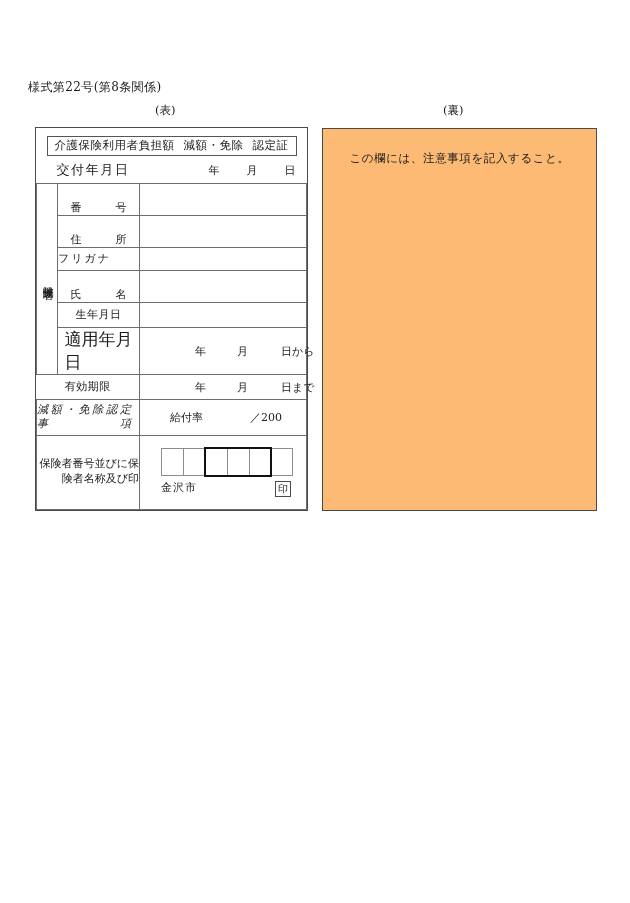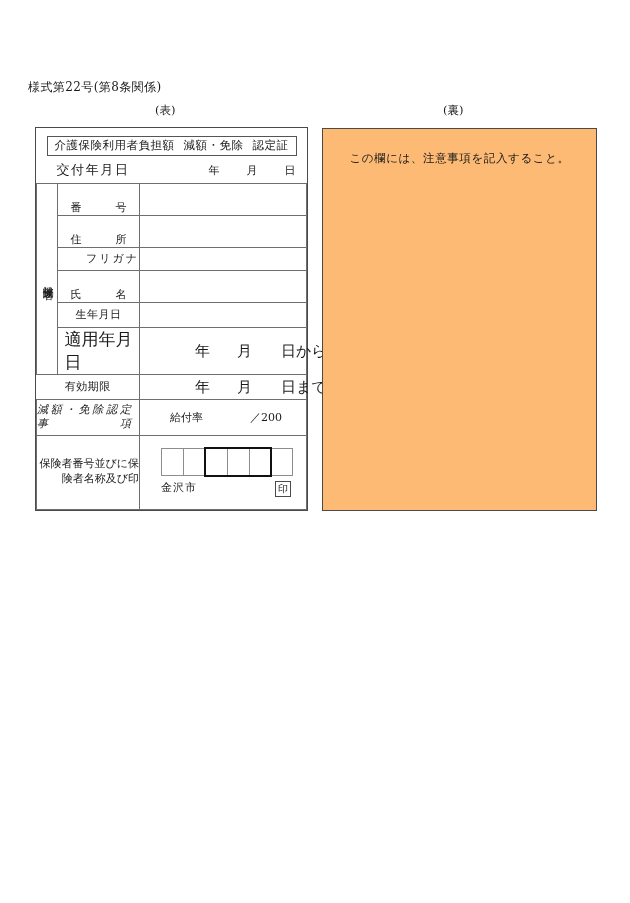--- a/index.html
+++ b/index.html
@@ -144,40 +144,40 @@
     text-align: justify;
     text-align-last: justify;
     font-size: 17px;
   }
   .lbl .plain { font-size: 11px; letter-spacing: 0.5px; }
 
   
   .furigana-cell {
     border-bottom: 1px dotted #9a9a9a !important;
     height: 23px;
-    text-align: right;
+    text-align: left;
     font-size: 10.5px;
     letter-spacing: 2px;
     margin-top: 20px;
   }
   .furigana-val {
     border-bottom: 1px dotted #9a9a9a !important;
   }
 
   
   .val {
     position: relative;
     padding-left: 10px;
   }
   .val-ymd {
     position: absolute;
     left: 55px;
     top: 50%;
     transform: translateY(-50%);
-    font-size: 15px;
+    font-size: 11px;
     white-space: nowrap;
   }
   .val-ymd span { display: inline-block; }
   .vy { width: 42px; }
   .vm { width: 44px; }
 
   
   .rate-label-cell {
     text-align: left;
     padding: 0 3px;

